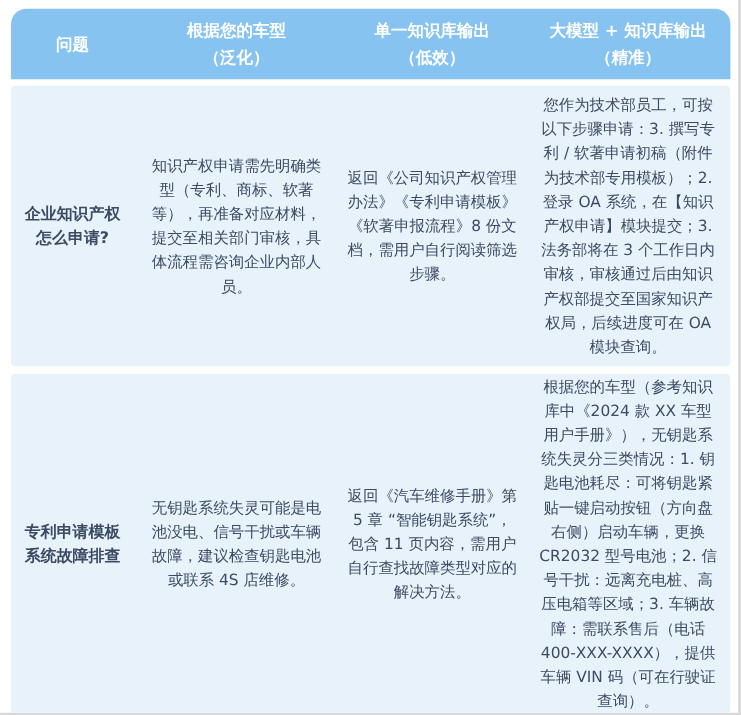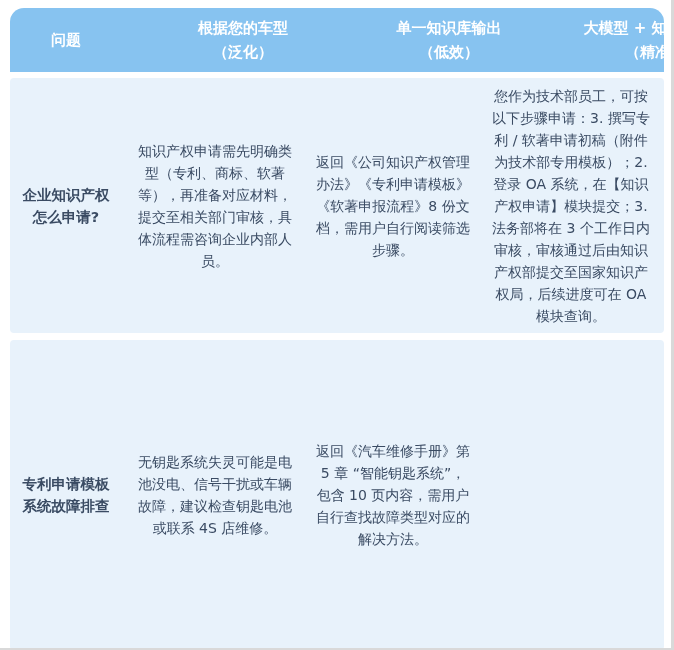--- a/index.html
+++ b/index.html
@@ -30,21 +30,20 @@
   }
   .grid-row{
     display:grid;
     grid-template-columns:112px 186px 170px 186px;
   }
   .table-header{
     height:64px;
     background:var(--header-bg);
     border-radius:14px 14px 0 0;
     margin-bottom:6px;
-    gap:28px;
   }
   .header-cell{
     display:flex;align-items:center;justify-content:center;
     text-align:center;
     color:var(--header-text);
     font-weight:bold;
     font-size:15px;line-height:24px;
     white-space:pre-line;
     padding:0 4px;
   }
@@ -89,17 +88,18 @@
 怎么申请?</div>
       <div class="body-cell">知识产权申请需先明确类型（专利、商标、软著等），再准备对应材料，提交至相关部门审核，具体流程需咨询企业内部人员。</div>
       <div class="body-cell kb">返回《公司知识产权管理办法》《专利申请模板》《软著申报流程》8 份文档，需用户自行阅读筛选步骤。</div>
       <div class="body-cell">您作为技术部员工，可按以下步骤申请：3. 撰写专利 / 软著申请初稿（附件为技术部专用模板）；2. 登录 OA 系统，在【知识产权申请】模块提交；3. 法务部将在 3 个工作日内审核，审核通过后由知识产权部提交至国家知识产权局，后续进度可在 OA 模块查询。</div>
     </div>
 
     <div class="body-row row-2 grid-row">
       <div class="body-cell question-cell">专利申请模板
 系统故障排查</div>
       <div class="body-cell">无钥匙系统失灵可能是电池没电、信号干扰或车辆故障，建议检查钥匙电池或联系 4S 店维修。</div>
-      <div class="body-cell kb">返回《汽车维修手册》第 5 章 “智能钥匙系统”，包含 10 页内容，需用户自行查找故障类型对应的解决方法。</div>
+      <div class="body-cell kb">返回《汽车维修手册》第 5 章 “智能钥匙系统”，包含 11 页内容，需用户自行查找故障类型对应的解决方法。</div>
+      <div class="body-cell">根据您的车型（参考知识库中《2024 款 XX 车型用户手册》），无钥匙系统失灵分三类情况：1. 钥匙电池耗尽：可将钥匙紧贴一键启动按钮（方向盘右侧）启动车辆，更换 CR2032 型号电池；2. 信号干扰：远离充电桩、高压电箱等区域；3. 车辆故障：需联系售后（电话 400-XXX-XXXX），提供车辆 VIN 码（可在行驶证查询）。</div>
     </div>
 
   </div>
 </div>
 
 </body></html>

